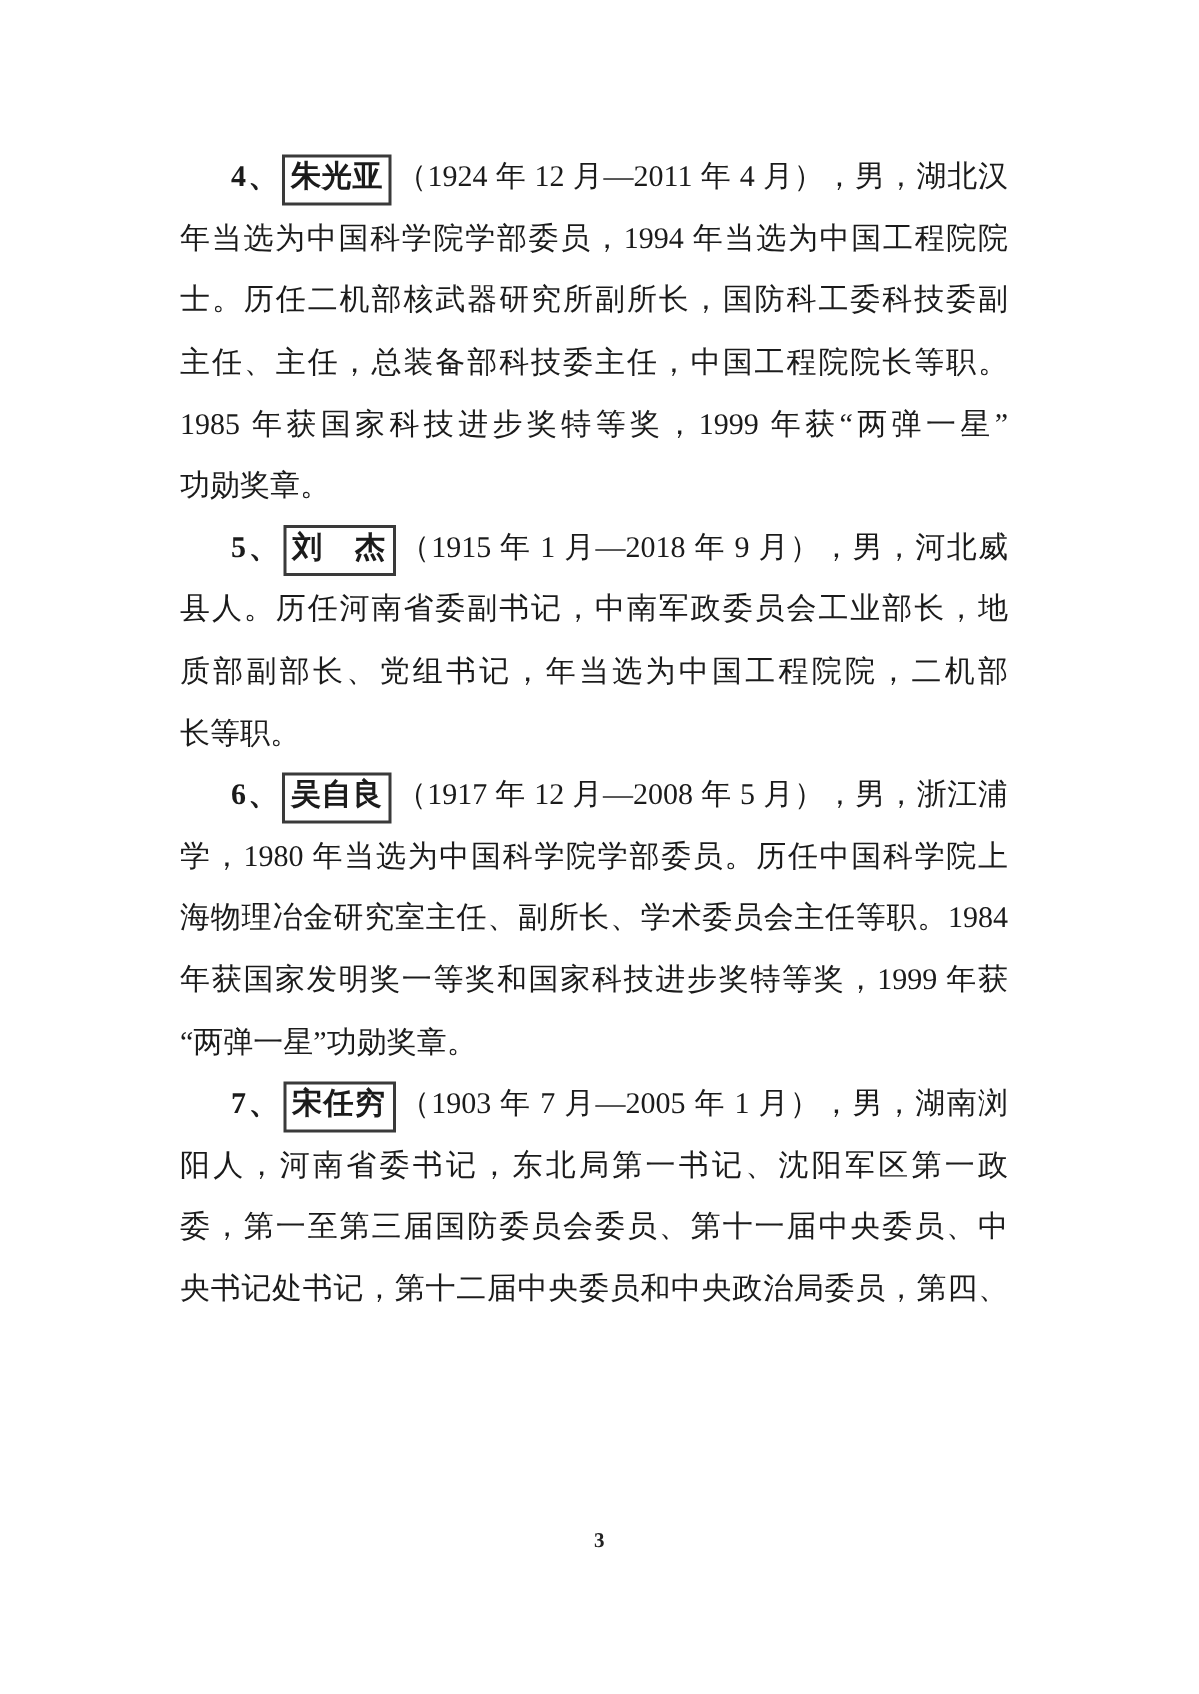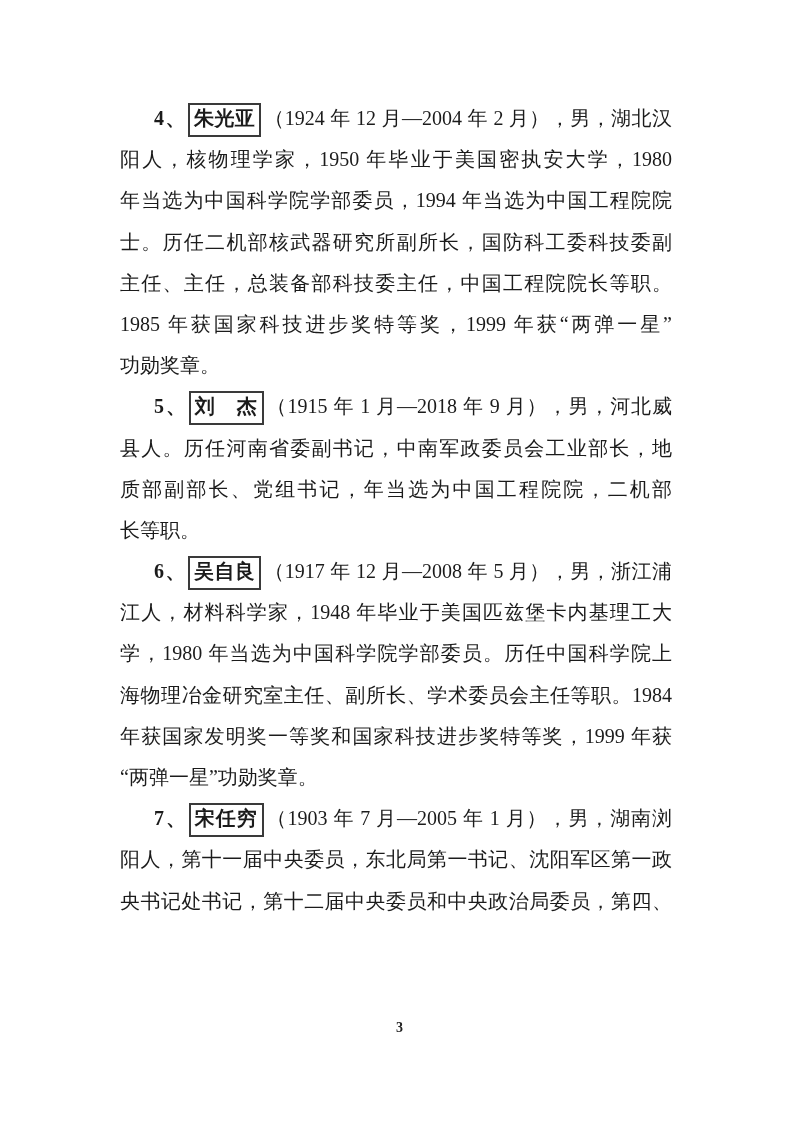--- a/index.html
+++ b/index.html
@@ -62,35 +62,34 @@
     font-size: 14px;
     font-weight: 600;
     color: #222222;
   }
 </style>
 </head>
 <body>
 
 <div class="page">
   <div class="content" id="content">
-      <div class="line first"><span class="num">4、</span><span class="name-box">朱光亚</span><span class="rest">（1924 年 12 月—2004 年 2 月），男，湖北汉</span></div>
-      <div class="line">阳人，核物理学家，1950 年毕业于美国密执安大学，1980</div>
+      <div class="line first"><span class="num">4、</span><span class="name-box">朱光亚</span><span class="rest">（1924 年 12 月—2011 年 4 月），男，湖北汉</span></div>
       <div class="line">年当选为中国科学院学部委员，1994 年当选为中国工程院院</div>
       <div class="line">士。历任二机部核武器研究所副所长，国防科工委科技委副</div>
       <div class="line">主任、主任，总装备部科技委主任，中国工程院院长等职。</div>
       <div class="line">1985 年获国家科技进步奖特等奖，1999 年获“两弹一星”</div>
       <div class="line flush">功勋奖章。</div>
       <div class="line first"><span class="num">5、</span><span class="name-box">刘　杰</span><span class="rest">（1915 年 1 月—2018 年 9 月），男，河北威</span></div>
       <div class="line">县人。历任河南省委副书记，中南军政委员会工业部长，地</div>
       <div class="line">质部副部长、党组书记，年当选为中国工程院院，二机部</div>
       <div class="line flush">长等职。</div>
       <div class="line first"><span class="num">6、</span><span class="name-box">吴自良</span><span class="rest">（1917 年 12 月—2008 年 5 月），男，浙江浦</span></div>
-      <div class="line">江人，材料科学家，1948 年毕业于美国匹兹堡卡内基理工大</div>
       <div class="line">学，1980 年当选为中国科学院学部委员。历任中国科学院上</div>
       <div class="line">海物理冶金研究室主任、副所长、学术委员会主任等职。1984</div>
       <div class="line">年获国家发明奖一等奖和国家科技进步奖特等奖，1999 年获</div>
       <div class="line flush">“两弹一星”功勋奖章。</div>
       <div class="line first"><span class="num">7、</span><span class="name-box">宋任穷</span><span class="rest">（1903 年 7 月—2005 年 1 月），男，湖南浏</span></div>
-      <div class="line">阳人，第十一届中央委员，东北局第一书记、沈阳军区第一政</div>
+      <div class="line">阳人，河南省委书记，东北局第一书记、沈阳军区第一政</div>
+      <div class="line">委，第一至第三届国防委员会委员、第十一届中央委员、中</div>
       <div class="line">央书记处书记，第十二届中央委员和中央政治局委员，第四、</div>
     </div>
   <div class="page-number">3</div>
 </div>
 
 </body></html>

